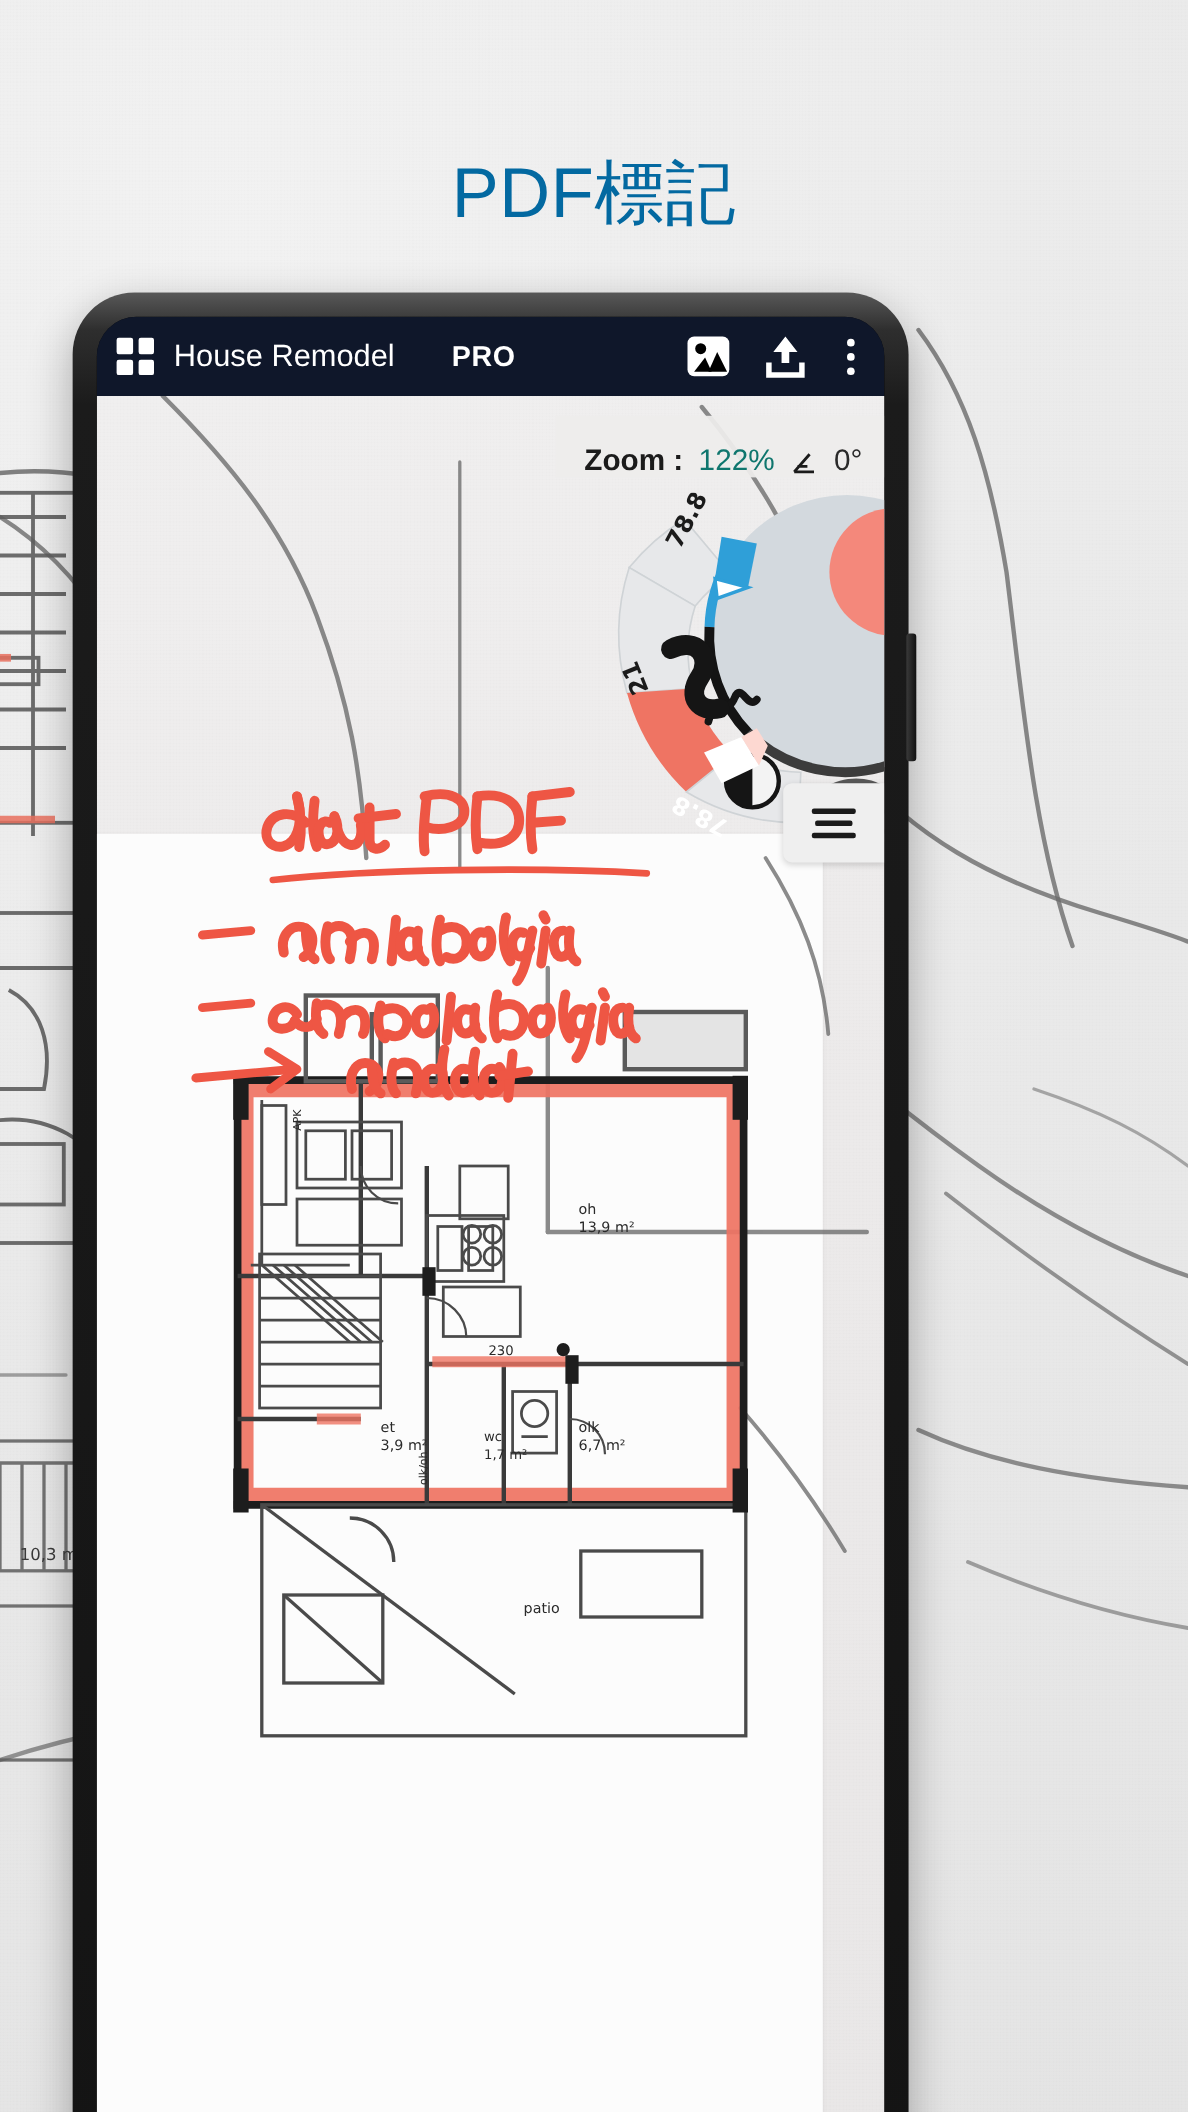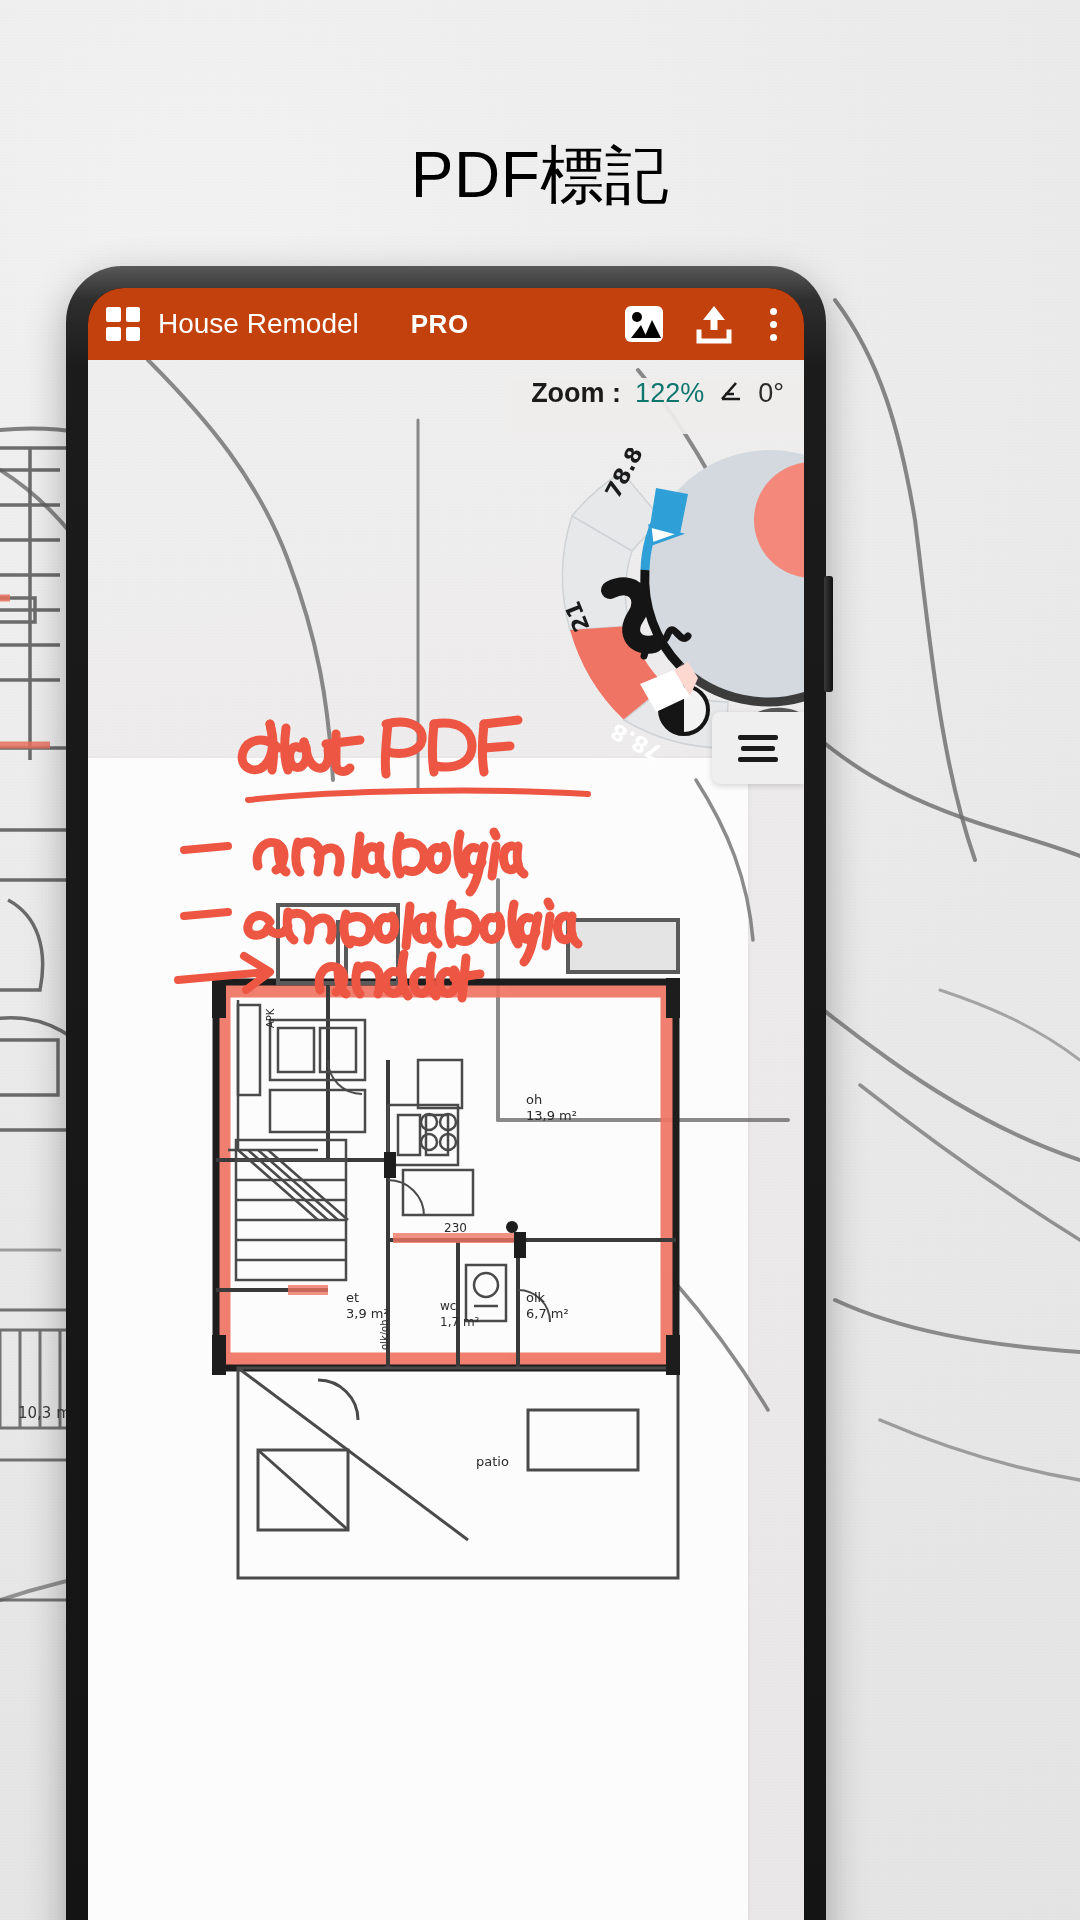--- a/index.html
+++ b/index.html
@@ -18,21 +18,21 @@
   #bg-noise{position:absolute;inset:0;opacity:.5;
     background-image:
       repeating-linear-gradient(0deg, rgba(0,0,0,.012) 0 1px, transparent 1px 3px),
       repeating-linear-gradient(90deg, rgba(0,0,0,.012) 0 1px, transparent 1px 3px);
   }
   #bg-sketch{position:absolute;inset:0;}
 
   
   .headline{
     position:absolute;left:0;right:0;top:132px;text-align:center;
-    font-size:64px;font-weight:400;color:#000000;letter-spacing:.5px;
+    font-size:64px;font-weight:400;color:#0369a1;letter-spacing:.5px;
     font-family:"Liberation Sans", sans-serif;
   }
 
   
   #phone{
     position:absolute;left:66px;top:266px;width:760px;height:1700px;
     border-radius:56px 56px 0 0;
     background:linear-gradient(180deg,#585858 0%, #2e2e2e 2%, #1b1b1b 6%, #141414 100%);
     box-shadow:0 14px 40px rgba(0,0,0,.30);
     padding:22px 22px 0 22px;box-sizing:border-box;
@@ -41,21 +41,21 @@
     position:relative;width:100%;height:100%;
     border-radius:36px 36px 0 0;overflow:hidden;background:#0a0a0a;
   }
   #phone-btn-power{
     position:absolute;right:-7px;top:310px;width:9px;height:116px;
     background:linear-gradient(90deg,#3a3a3a,#111);border-radius:3px;
   }
 
   
   #appbar{
-    position:absolute;left:0;top:0;right:0;height:72px;background:#c2410c;
+    position:absolute;left:0;top:0;right:0;height:72px;background:#0f172a;
     display:flex;align-items:center;padding:0 18px;box-sizing:border-box;z-index:8;
   }
   .grid-icon{width:34px;height:34px;display:grid;
     grid-template-columns:1fr 1fr;grid-template-rows:1fr 1fr;gap:5px;flex:0 0 auto;}
   .grid-icon i{background:#fff;border-radius:2px;display:block;}
   .app-title{color:#fff;font-size:28px;margin-left:18px;white-space:nowrap;}
   .pro-badge{color:#fff;font-size:26px;font-weight:bold;letter-spacing:.5px;margin-left:52px;}
   .bar-spacer{flex:1 1 auto;}
   .bar-icon{width:44px;height:44px;margin-left:26px;flex:0 0 auto;position:relative;}
   .dots-icon{width:26px;height:44px;margin-left:24px;display:flex;flex-direction:column;
@@ -72,21 +72,21 @@
       repeating-linear-gradient(0deg, rgba(0,0,0,.015) 0 1px, transparent 1px 3px),
       repeating-linear-gradient(90deg, rgba(0,0,0,.015) 0 1px, transparent 1px 3px);}
   #doc-sketch{position:absolute;inset:0;}
 
   
   #pdf-sheet{position:absolute;left:-22px;top:398px;width:682px;height:1240px;
     background:#fcfcfc;box-shadow:0 1px 5px rgba(0,0,0,.07);}
 
   
   #zoom-bar{
-    position:absolute;right:0;top:18px;height:56px;display:flex;align-items:flex-start;
+    position:absolute;right:0;top:18px;height:56px;display:flex;align-items:flex-end;
     padding:0 20px 0 26px;box-sizing:border-box;gap:14px;z-index:7;
     background:rgba(238,237,236,.93);
   }
   #zoom-bar .lbl{font-size:27px;font-weight:bold;color:#1b1b1b;}
   #zoom-bar .val{font-size:27px;color:#0f766e;}
   #zoom-bar .ang{font-size:27px;color:#2a2a2a;}
 
   
   #palette{position:absolute;right:-38px;top:88px;width:330px;height:330px;z-index:6;}
 

